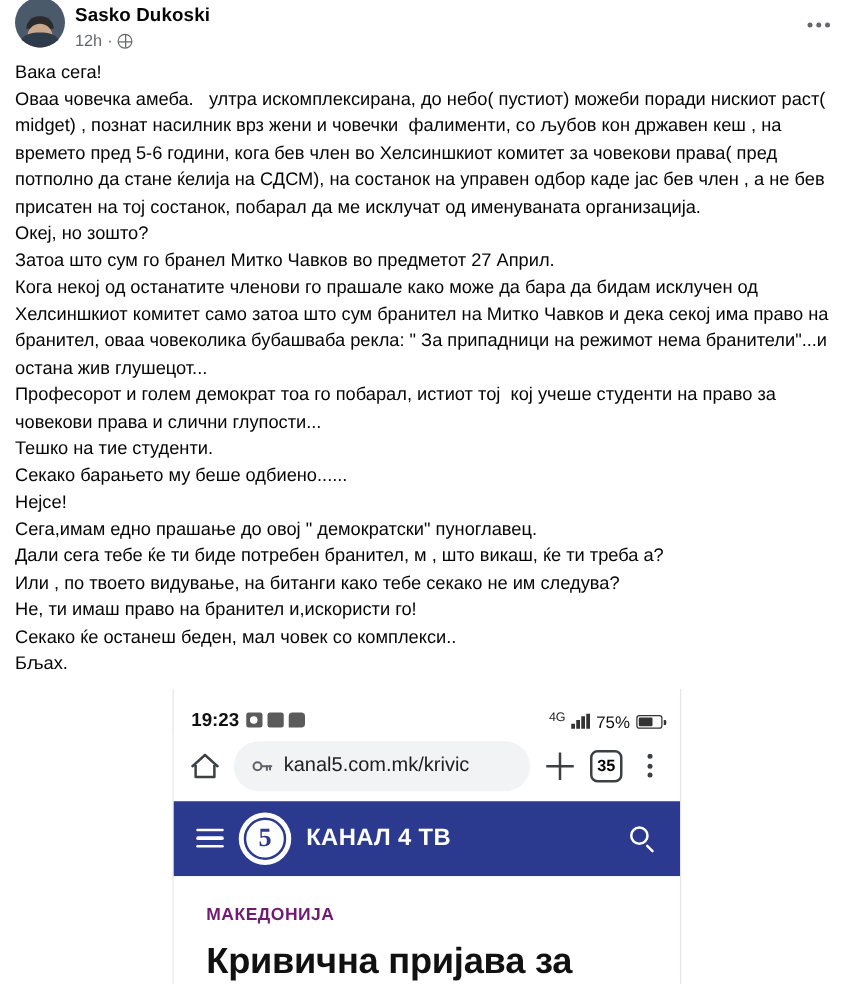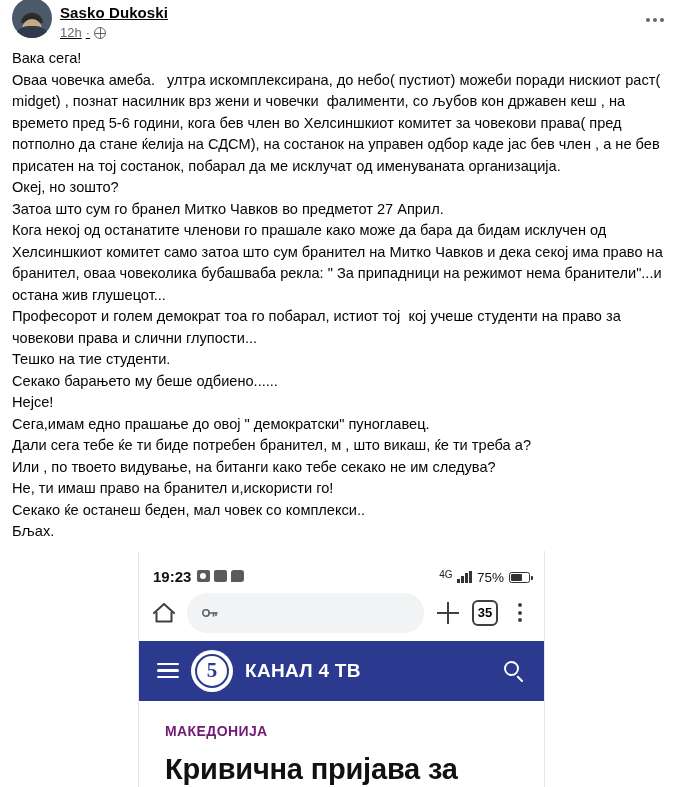--- a/index.html
+++ b/index.html
@@ -16,21 +16,20 @@
     position: relative;
   }
 
   
   .post-header {
     display: flex;
     align-items: flex-start;
     padding: 4px 12px 0 12px;
     position: relative;
     height: 44px;
-    text-decoration: underline;
   }
   .avatar {
     width: 40px;
     height: 40px;
     border-radius: 50%;
     overflow: hidden;
     flex: 0 0 40px;
     margin-top: -6px;
     background: #4b5a6b;
     position: relative;
@@ -476,20 +475,21 @@
             <path d="M5.5 12 V21.5 H20.5 V12" stroke="#3c4043" stroke-width="2" fill="none" stroke-linejoin="round"></path>
           </svg>
       </span>
       <div class="url-pill">
         <svg class="lock-gl" width="18" height="18" viewBox="0 0 18 18">
           <circle cx="5" cy="9" r="3.2" stroke="#5f6368" stroke-width="1.6" fill="none"></circle>
           <path d="M8.2 9 H16" stroke="#5f6368" stroke-width="1.6" stroke-linecap="round"></path>
           <path d="M12.5 9 V12" stroke="#5f6368" stroke-width="1.6" stroke-linecap="round"></path>
           <path d="M15 9 V11.5" stroke="#5f6368" stroke-width="1.6" stroke-linecap="round"></path>
         </svg>
+        <span>kanal5.com.mk/krivic</span>
       </div>
       <span class="plus-btn"></span>
       <span class="tab-count">35</span>
       <span class="kebab">
         <span></span>
         <span></span>
         <span></span>
       </span>
     </div>
 

